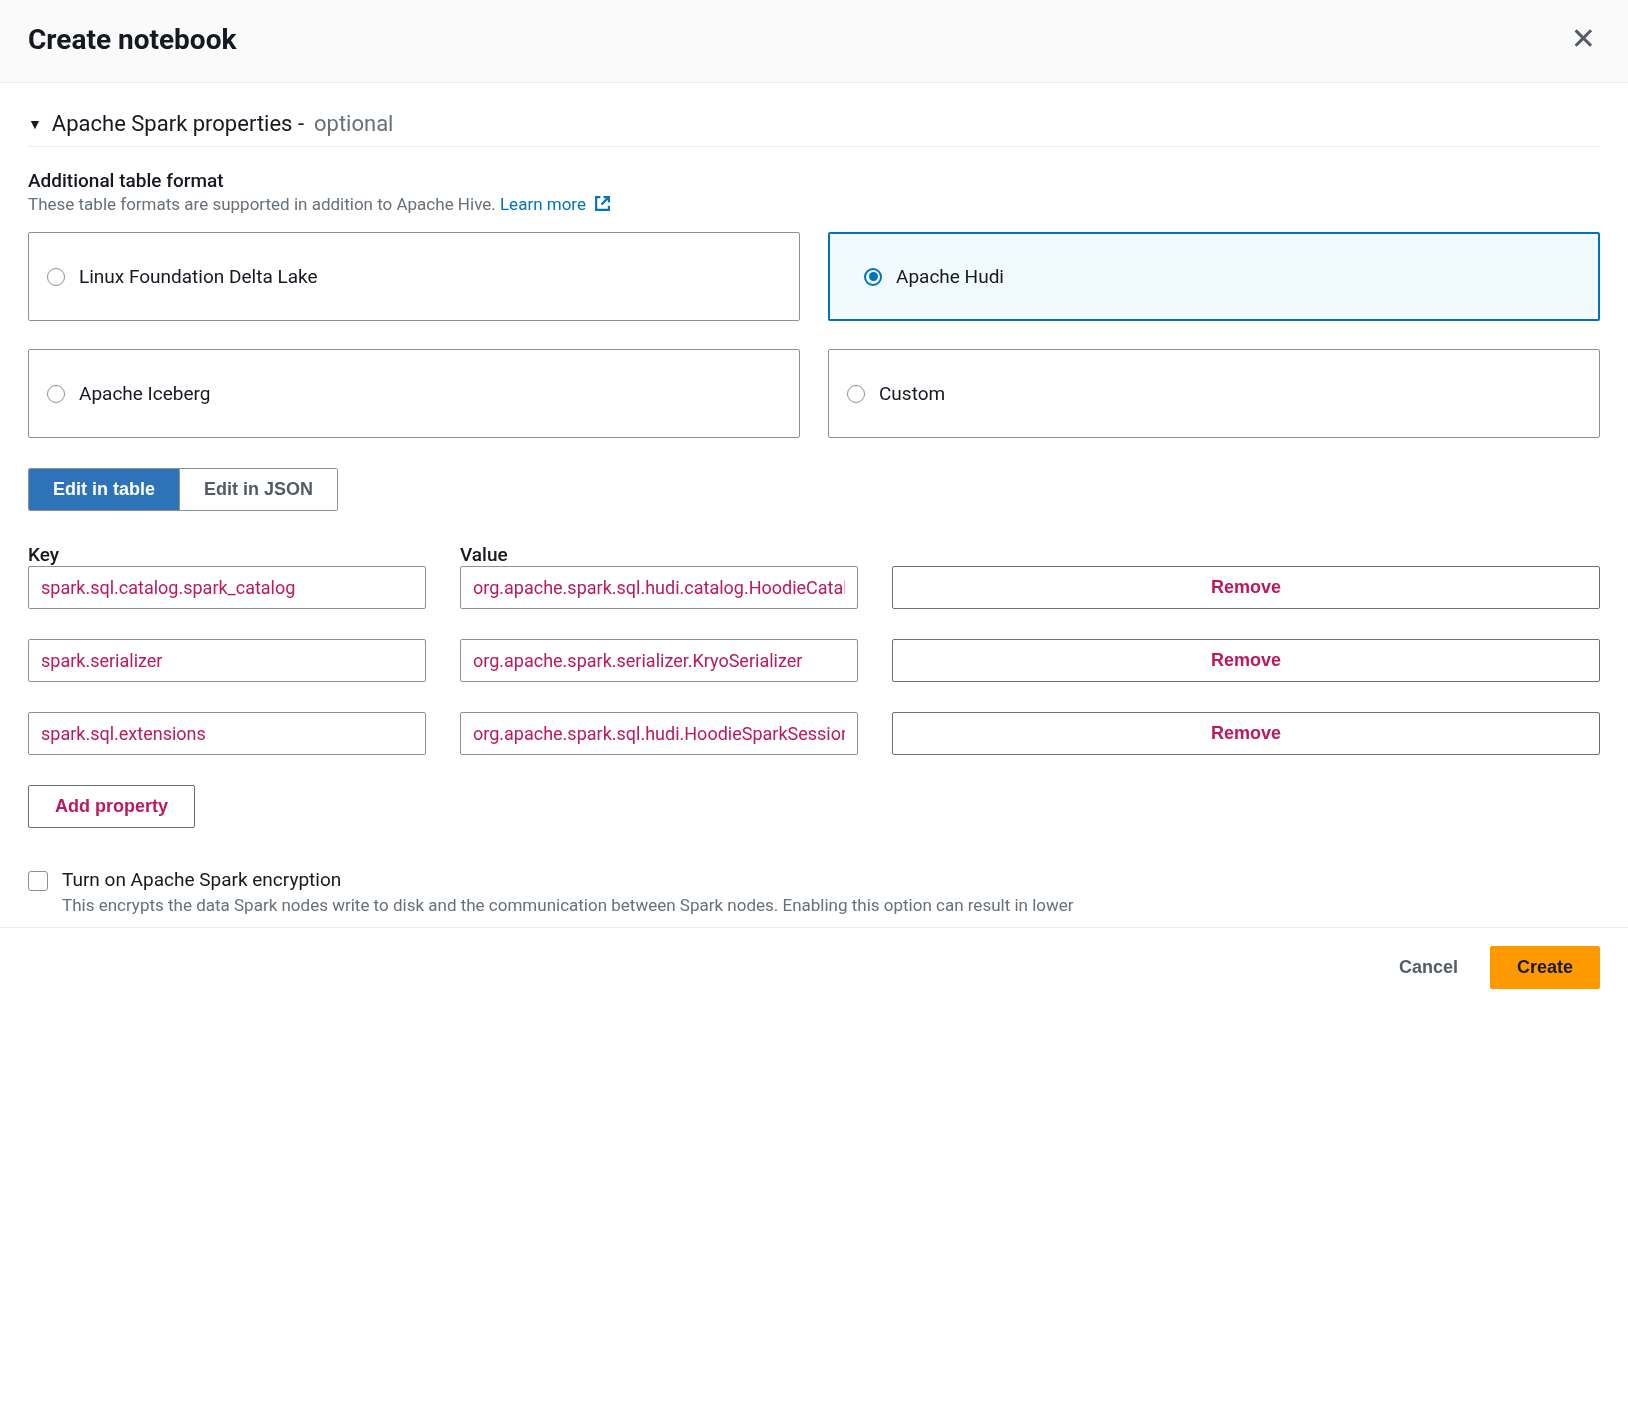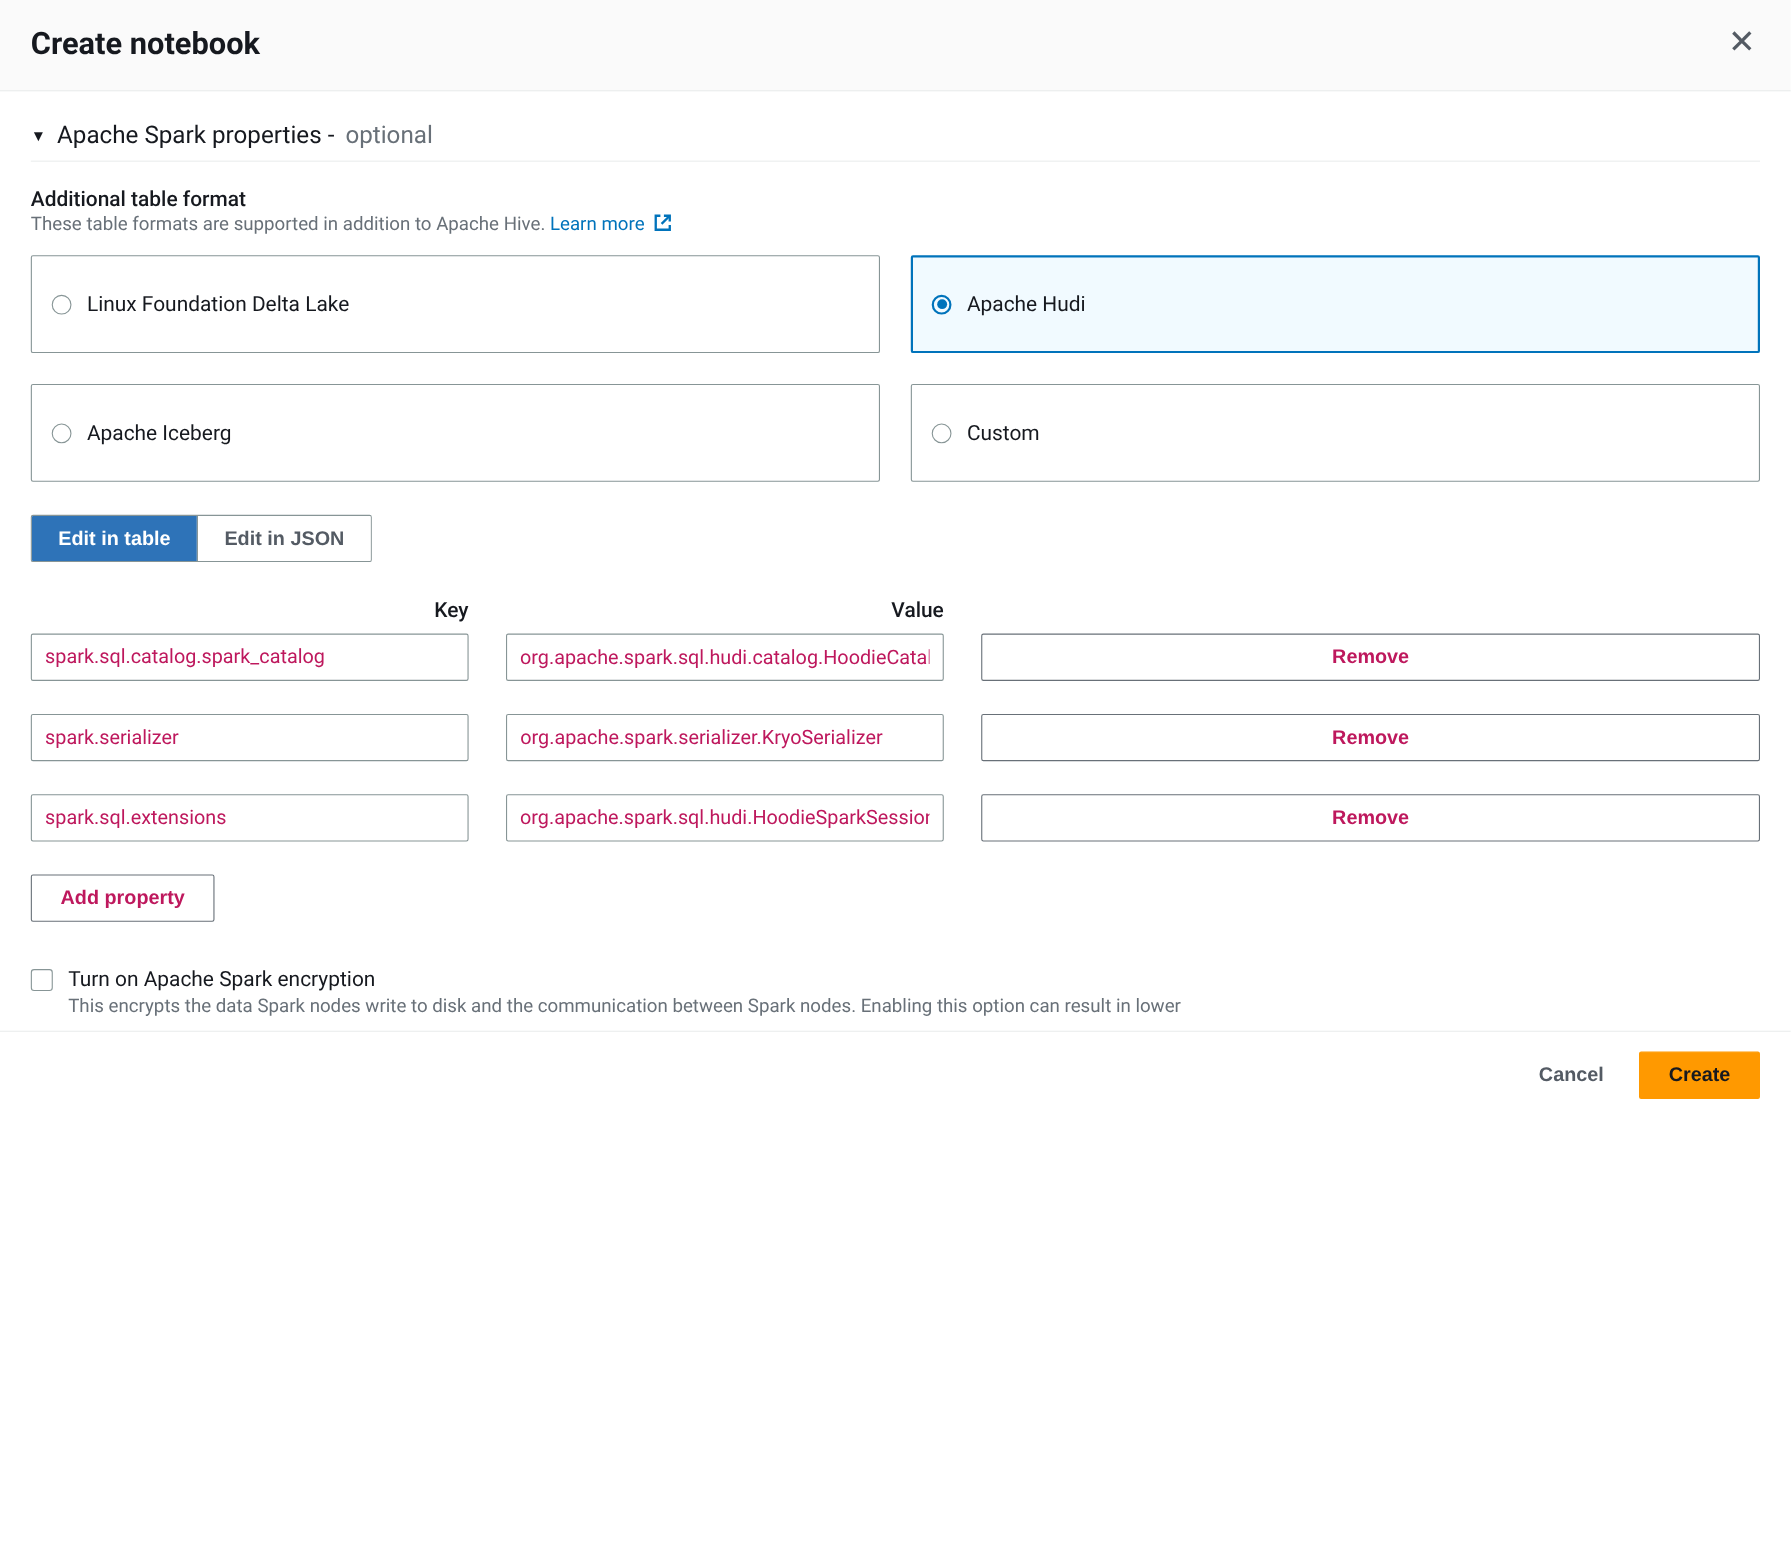--- a/index.html
+++ b/index.html
@@ -89,21 +89,21 @@
     padding: 32px 18px;
     display: flex;
     align-items: center;
     gap: 14px;
     cursor: pointer;
     background: #fff;
   }
   .radio-tile.selected {
     border: 2px solid #0073bb;
     background: #f1faff;
-    padding: 15px 17px;
+    padding: 15px 34px;
   }
   .radio-circle {
     width: 18px;
     height: 18px;
     border: 1.5px solid #879596;
     border-radius: 50%;
     display: inline-flex;
     align-items: center;
     justify-content: center;
     flex-shrink: 0;
@@ -139,22 +139,20 @@
   .toggle-btn.active {
     background: #2e73b8;
     color: #fff;
   }
   .toggle-btn + .toggle-btn { border-left: 1px solid #879596; }
   .prop-table { width: 100%; }
   .prop-header {
     display: grid;
     grid-template-columns: 398px 398px 1fr;
     gap: 34px;
-    margin-bottom: 10px;
-    text-align: right;
   }
   .prop-header .col-label { font-size: 19px; font-weight: 500; }
   .prop-row {
     display: grid;
     grid-template-columns: 398px 398px auto;
     gap: 34px;
     margin-bottom: 30px;
     align-items: center;
   }
   .prop-input {

